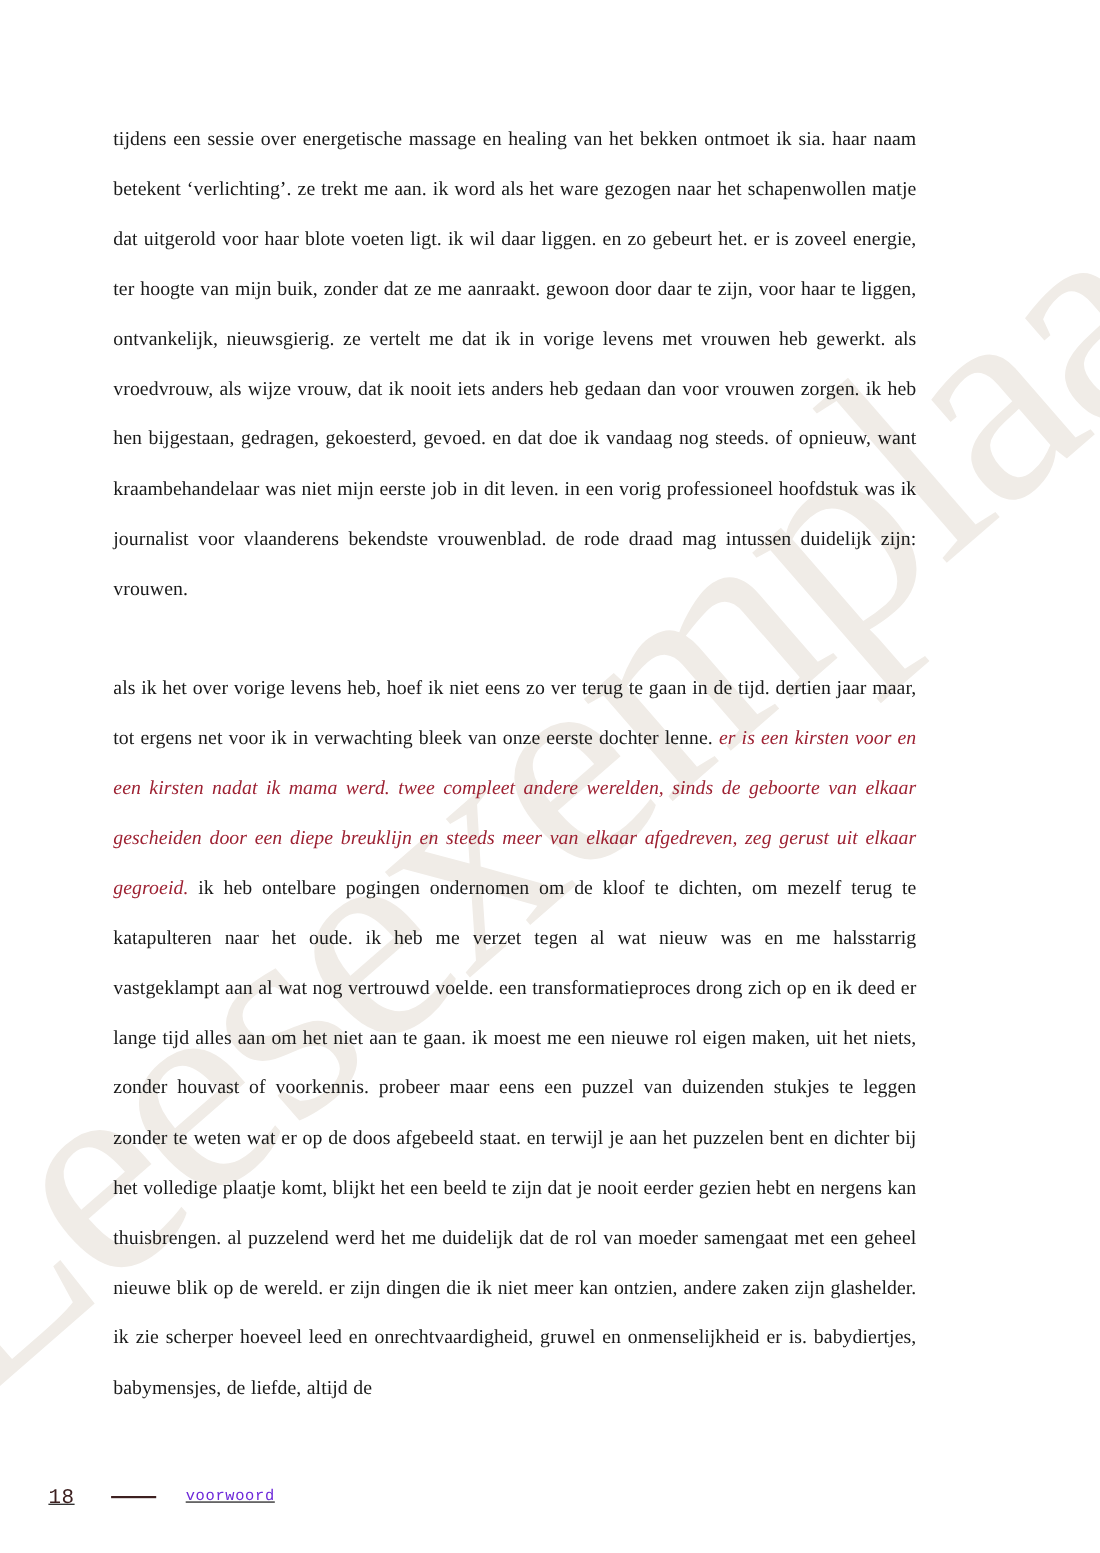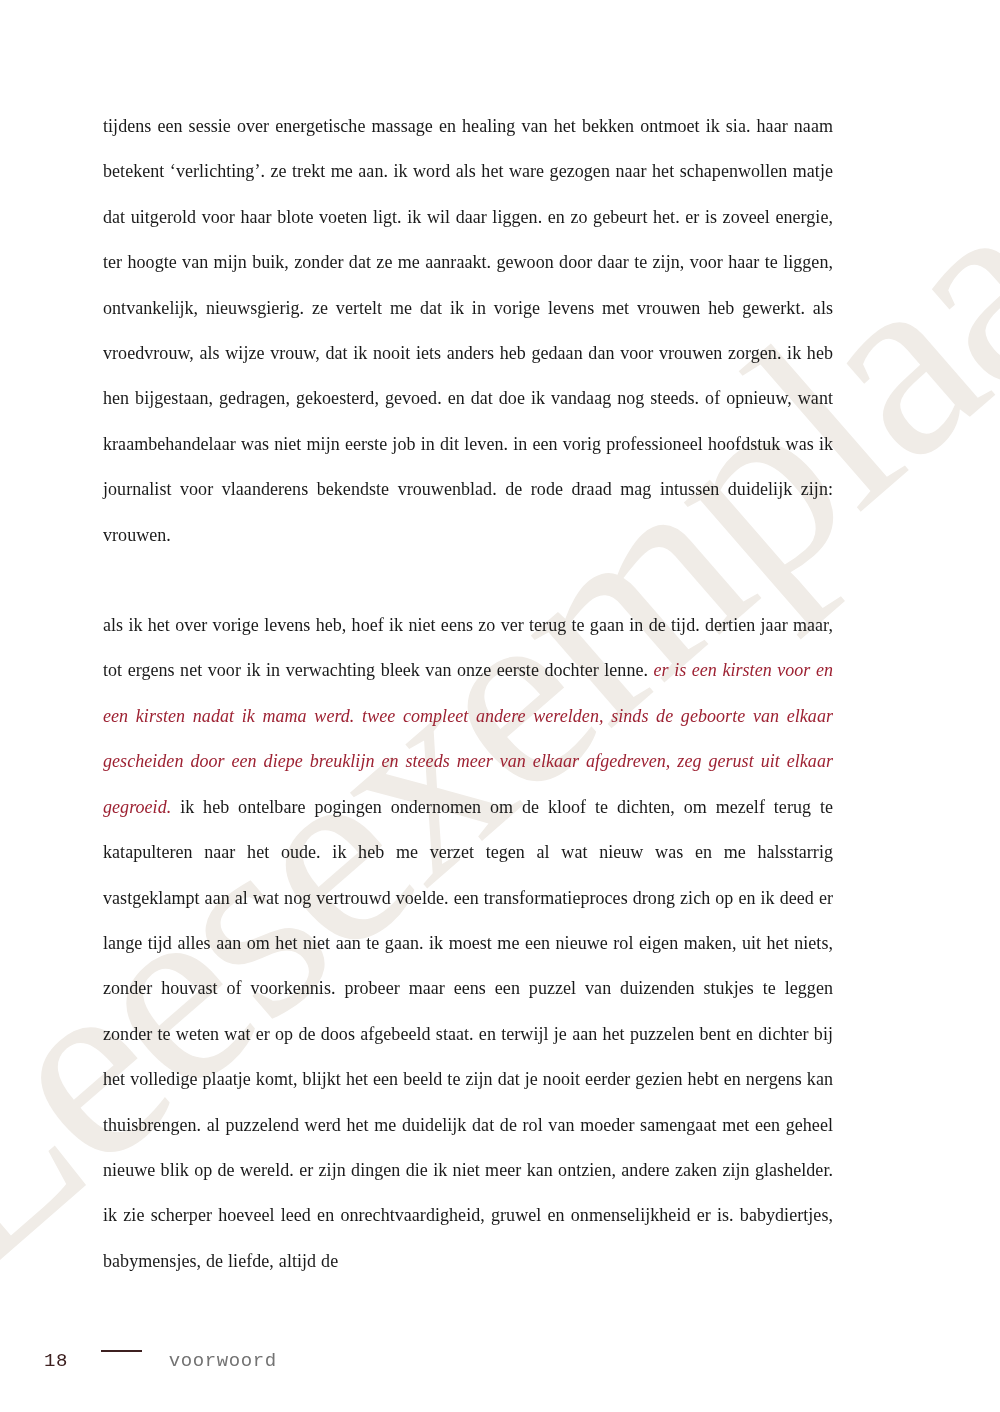--- a/index.html
+++ b/index.html
@@ -61,39 +61,40 @@
     color: #9d2132;
     font-style: italic;
   }
 
   
   .footer {
     position: absolute;
     left: 44px;
     bottom: 40px;
     display: flex;
-    align-items: flex-start;
+    align-items: center;
     z-index: 2;
+    text-decoration: underline;
   }
   .footer-pageno {
     font-family: "Liberation Mono", "DejaVu Sans Mono", monospace;
     font-size: 19px;
     color: #3d2020;
     letter-spacing: 0.5px;
   }
   .footer-rule {
     width: 41px;
     height: 2px;
     background: #3d2020;
     margin: 0 27px 0 33px;
   }
   .footer-section {
     font-family: "Liberation Mono", "DejaVu Sans Mono", monospace;
-    font-size: 19px;
-    color: #737373;
+    font-size: 14px;
+    color: #6d28d9;
     letter-spacing: 0.6px;
   }
 </style>
 </head>
 <body>
 
 <div class="page">
 
   <div class="watermark">Leesexemplaar</div>
 

